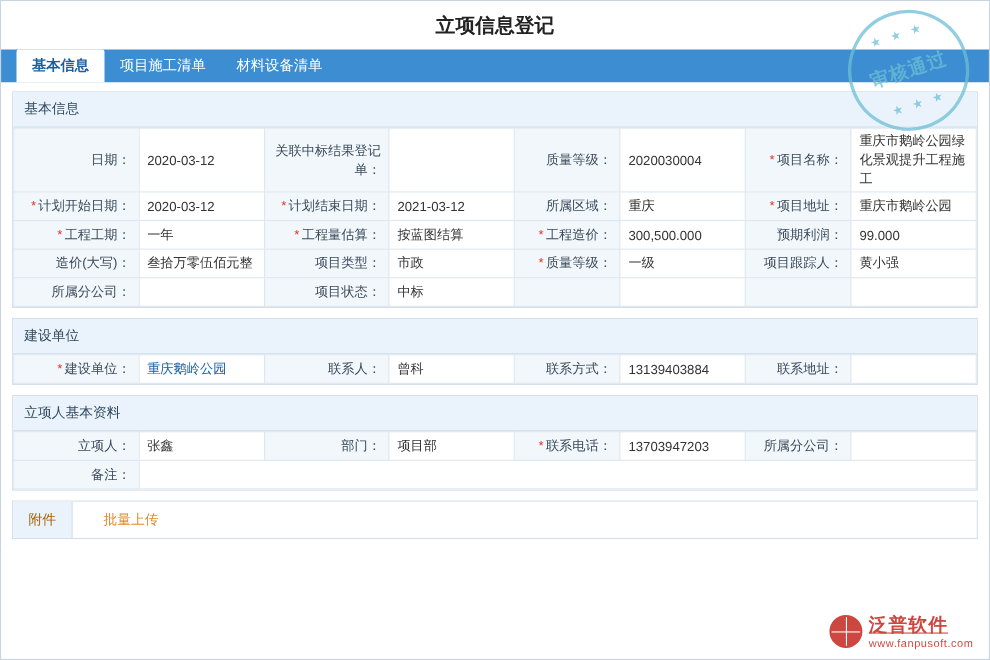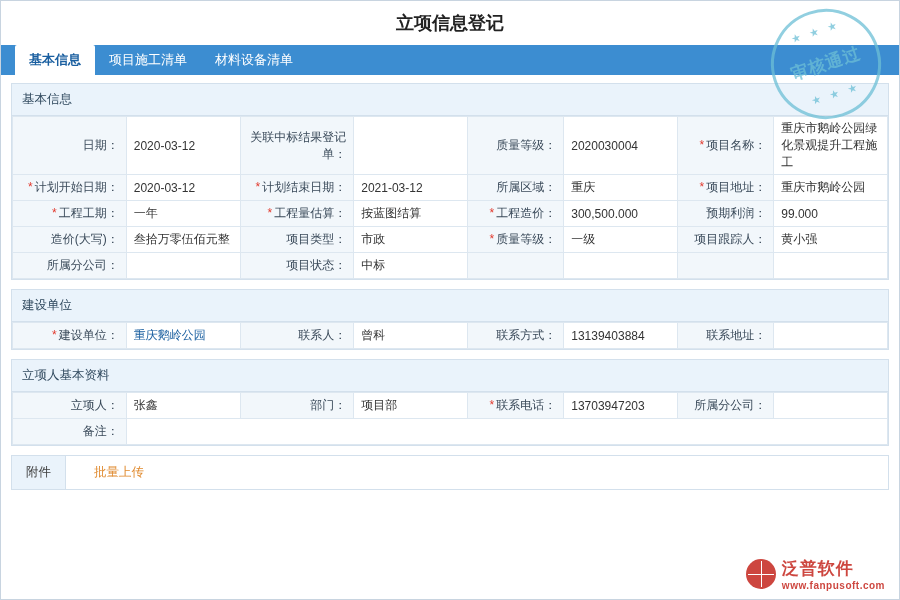--- a/index.html
+++ b/index.html
@@ -100,21 +100,21 @@
   .attach-bar {
     display: flex;
     align-items: center;
     border: 1px solid #d3e0ec;
     background: #fff;
   }
   .attach-label {
     background: #eaf3fb;
     padding: 8px 14px;
     font-size: 12.5px;
-    color: #404040;
+    color: #a16207;
     border-right: 1px solid #d3e0ec;
   }
   .attach-btn {
     padding: 8px 28px;
     color: #e08a2e;
     font-size: 12.5px;
     cursor: pointer;
   }
   .stamp {
     position: absolute;
@@ -180,26 +180,26 @@
     position: absolute;
     top: 50%; left: 2px;
     width: 26px; height: 1px;
     background: #fff;
   }
   .wm-text .wm-cn {
     color: #c8332b;
     font-size: 17px;
     font-weight: bold;
     letter-spacing: 1px;
+    text-decoration: underline;
   }
   .wm-text .wm-en {
     color: #c8332b;
     font-size: 10px;
     letter-spacing: 0.5px;
-    font-weight: bold;
   }
 </style>
 </head>
 <body>
 
 <div class="page">
 
   <div class="title-bar">
     <span>立项信息登记</span>
   </div>

